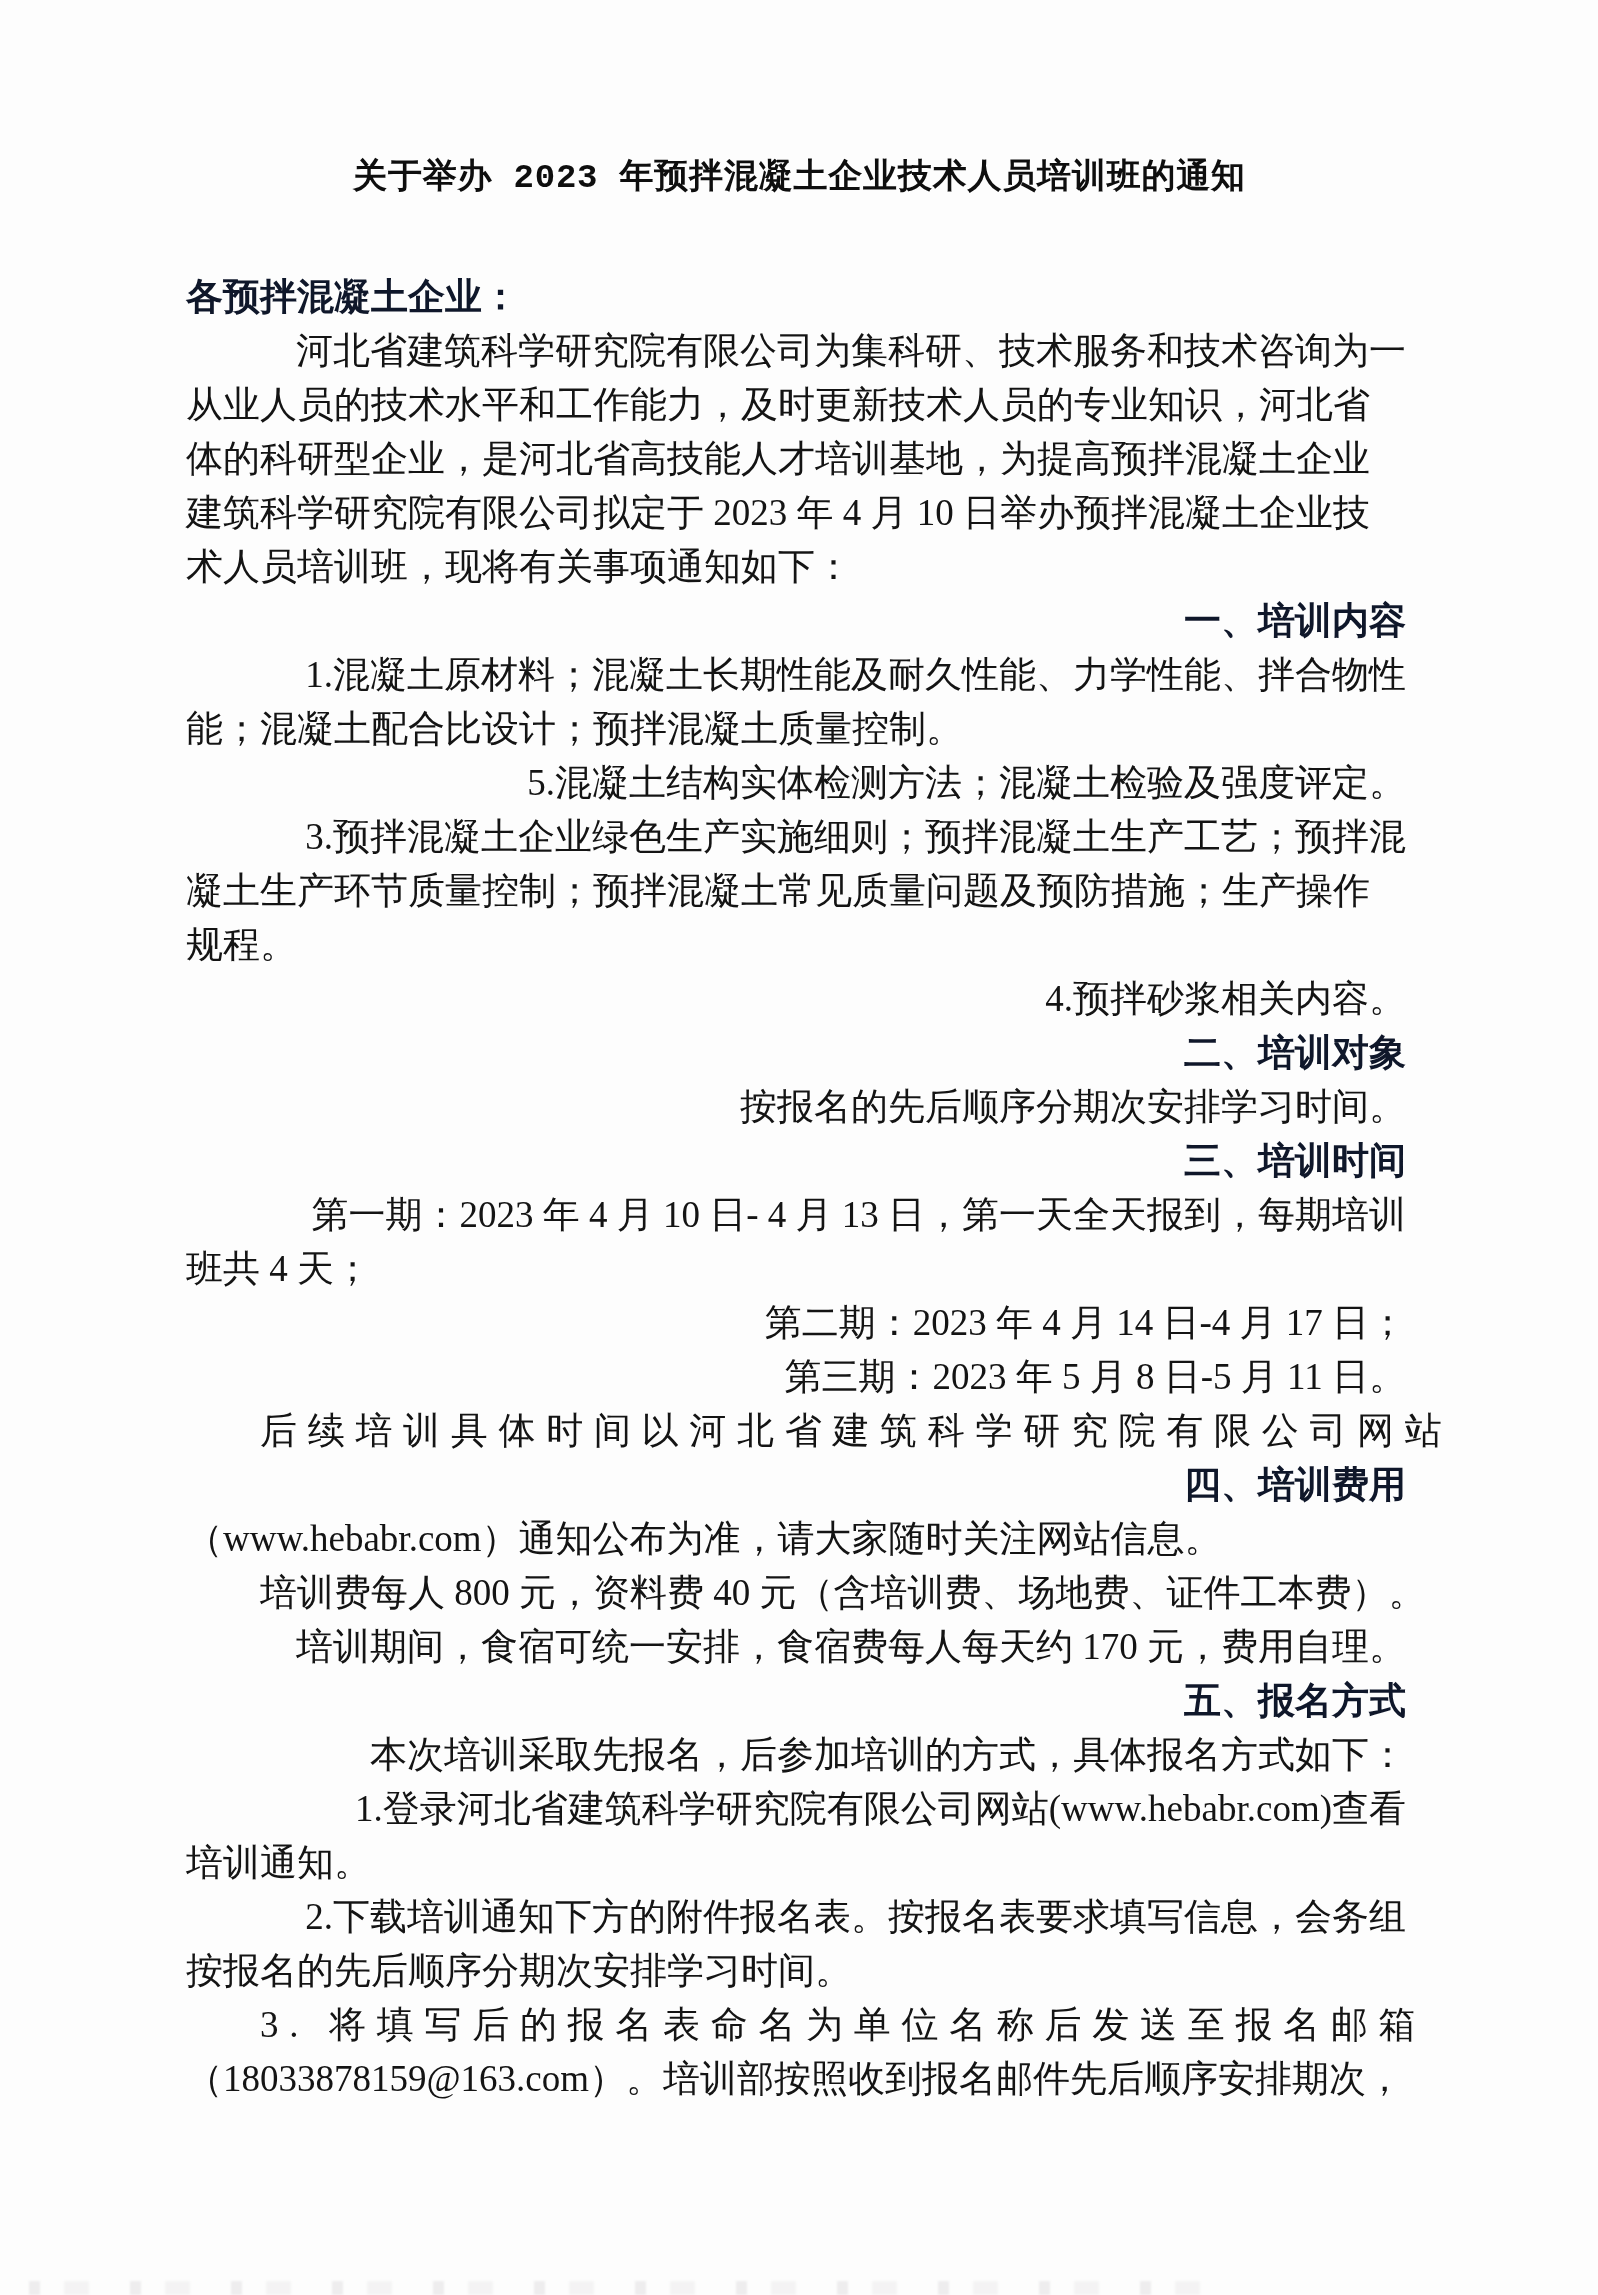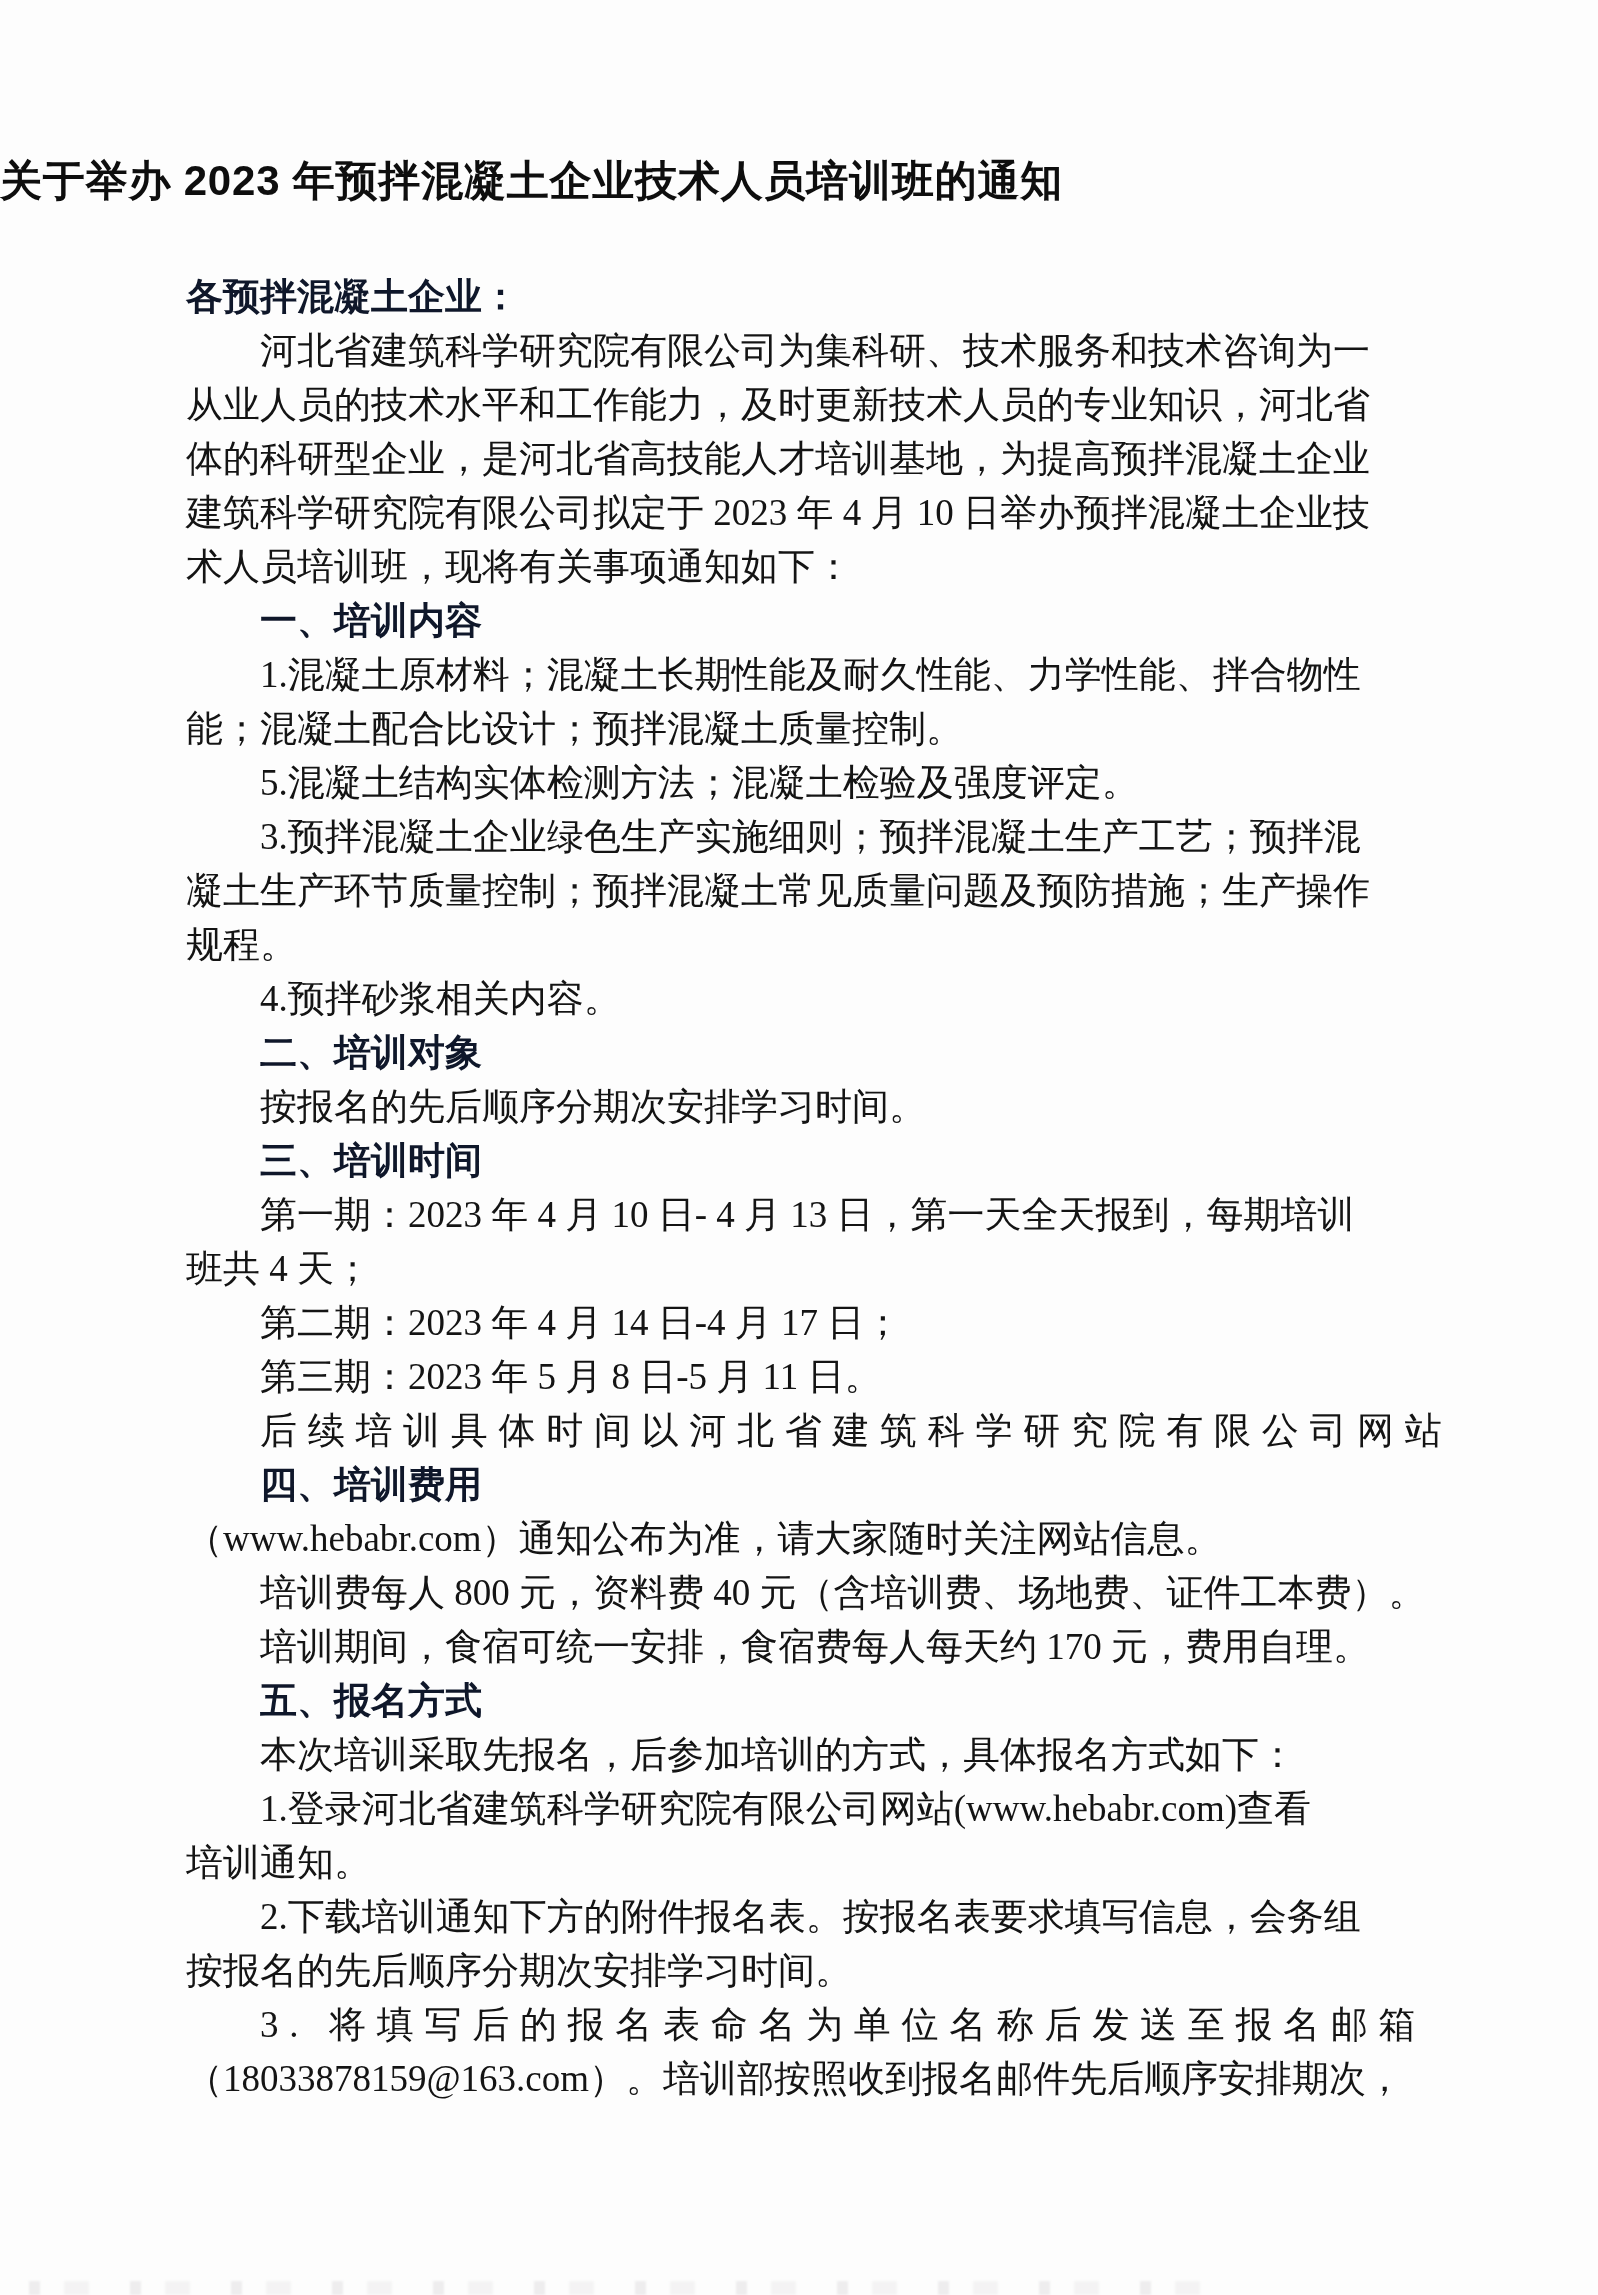--- a/index.html
+++ b/index.html
@@ -10,41 +10,42 @@
     background: #fdfdfd;
     overflow: hidden;
     font-family: "Liberation Serif", serif;
   }
   .doc-title {
     position: absolute;
     top: 153px;
     left: 0;
     width: 100%;
     margin: 0;
-    font-size: 42px;
+    text-align: center;
+    font-size: 34px;
     font-weight: 700;
     color: #0e0e0e;
-    font-family: Liberation Sans, sans-serif;
+    font-family: Liberation Mono, monospace;
     letter-spacing: 0.8px;
   }
   .doc-body {
     position: absolute;
     left: 186px;
     top: 270px;
     width: 1220px;
   }
   .line {
     height: 54px;
     line-height: 54px;
     font-size: 37px;
     color: #141414;
     white-space: nowrap;
     font-family: "Liberation Serif", serif;
   }
-  .line.indent { padding-left: 74px; }
+  .line.indent { padding-left: 74px; text-align: right; }
   .line.heading {
     font-weight: 700;
     color: #0f172a;
     font-family: "Liberation Sans", sans-serif;
   }
   .line.stretch { letter-spacing: 10.7px; }
   
   .scan-artifact {
     position: absolute;
     left: 29px;

